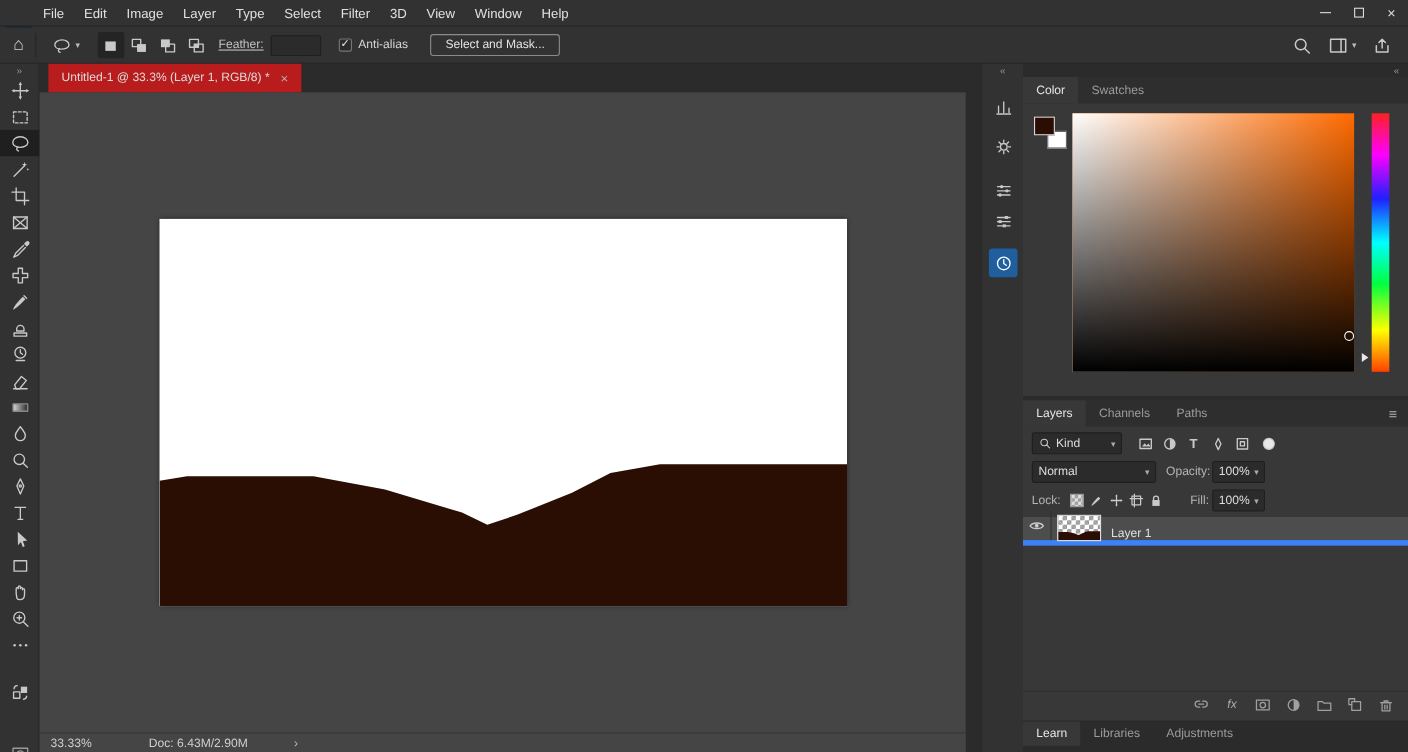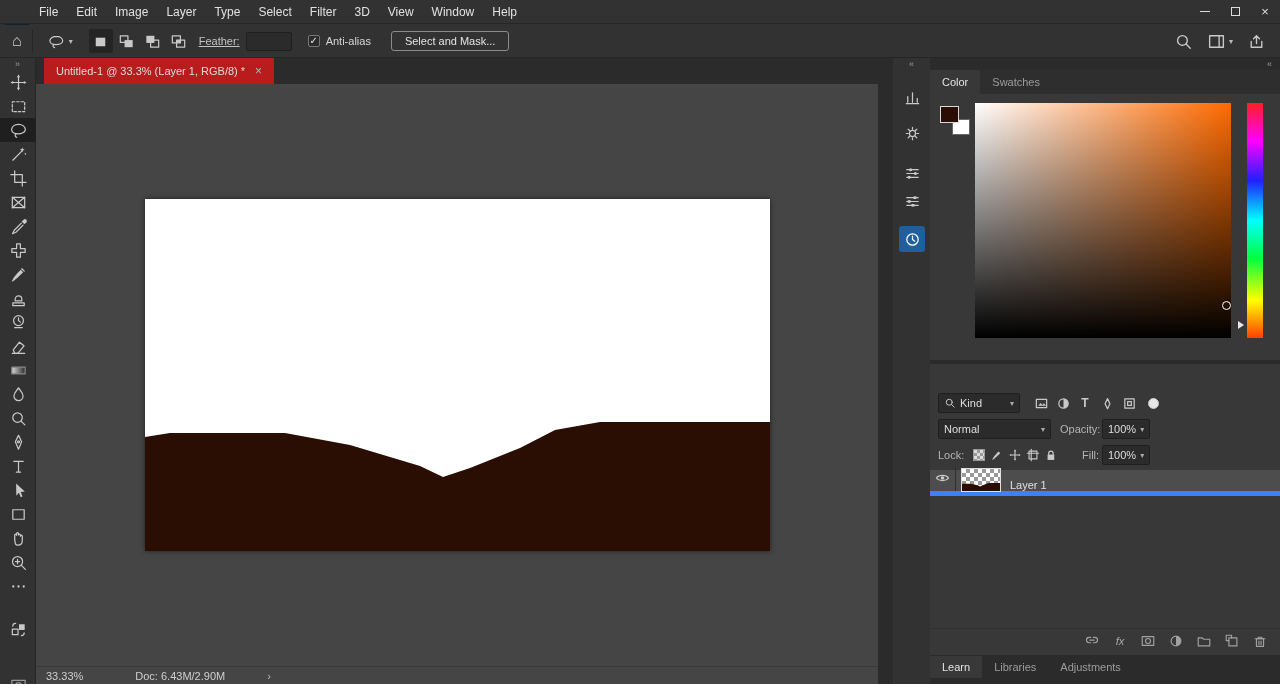--- a/index.html
+++ b/index.html
@@ -443,20 +443,26 @@
         <span class="front"></span>
       </div>
       <div class="grad-field">
         <span class="grad-cursor"></span>
       </div>
       <div class="hue-strip"></div>
       <span class="hue-marker"></span>
     </div>
 
     <div class="group layers-group">
+      <div class="ptabs">
+        <div class="ptab active">Layers</div>
+        <div class="ptab">Channels</div>
+        <div class="ptab">Paths</div>
+        <div class="pmenu">≡</div>
+      </div>
 
       <div class="row" style="top:28px; height:22px;">
         <div class="combo" style="margin-left:8px; width:82px;">
           <svg class="ti" viewBox="0 0 16 16" style="width:12px;height:12px">
               <circle cx="7" cy="7" r="4"></circle>
               <path d="M10 10l3.5 3.5"></path>
             </svg>
           <span>Kind</span>
           <span class="chev">▾</span>
         </div>

